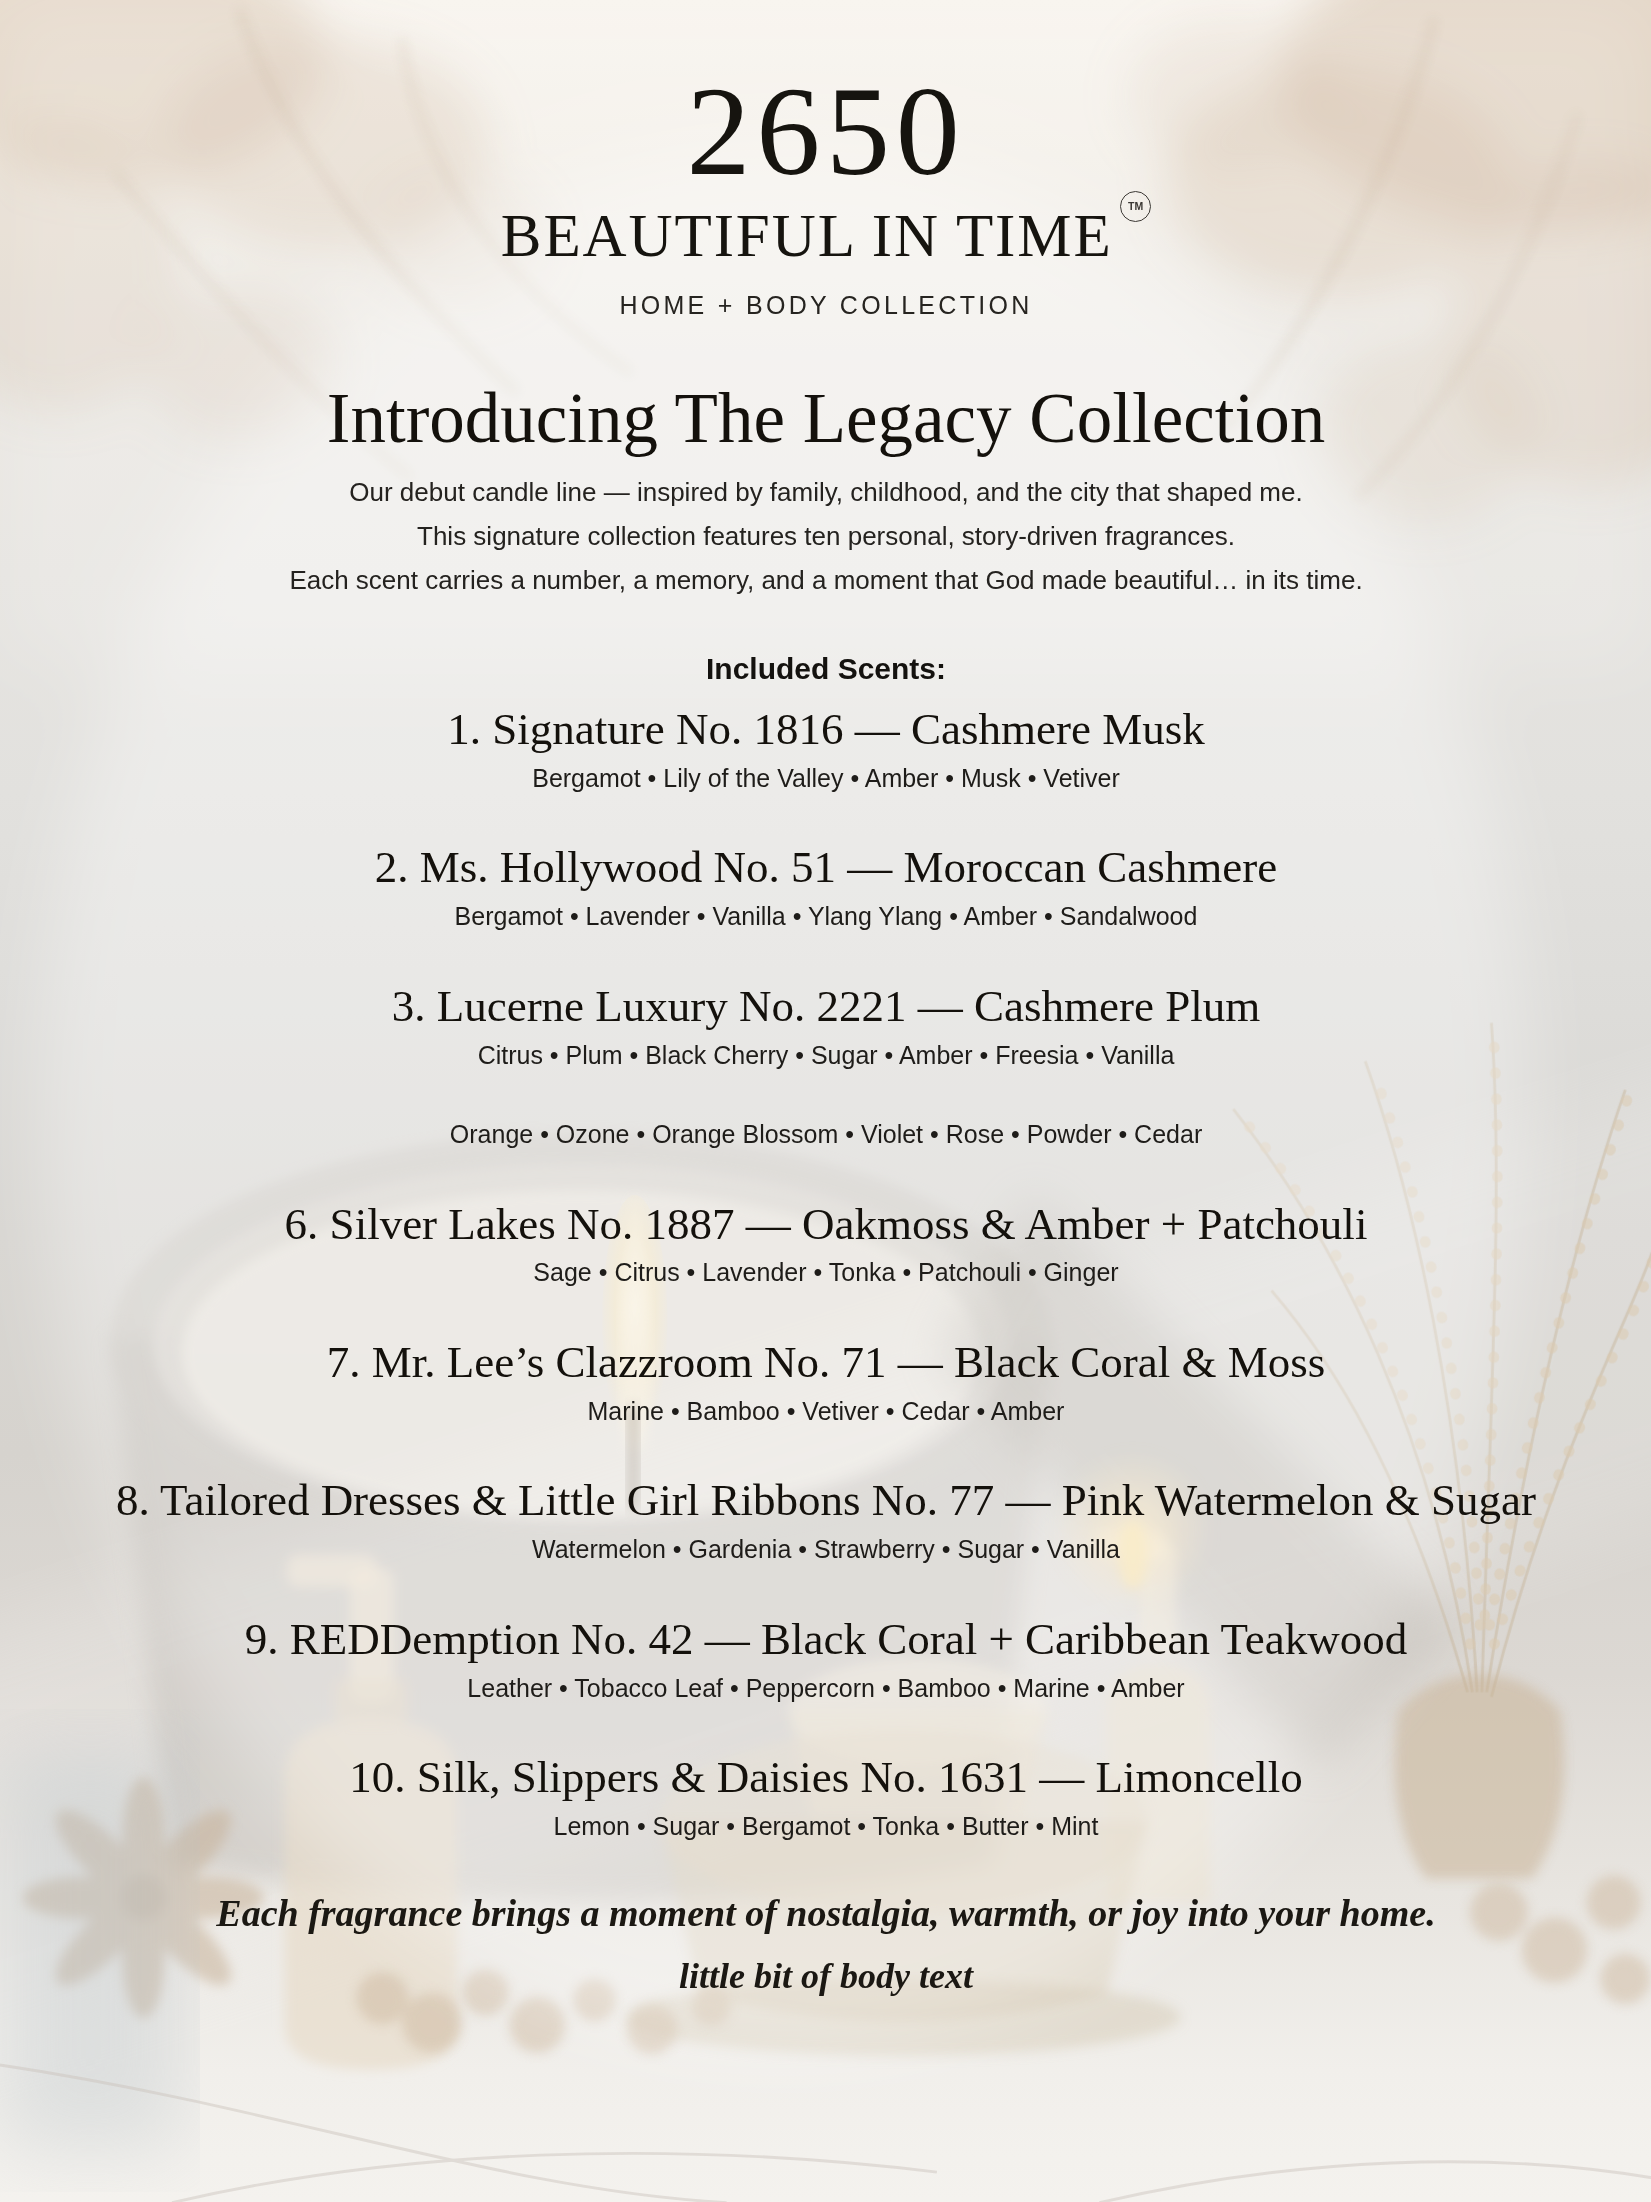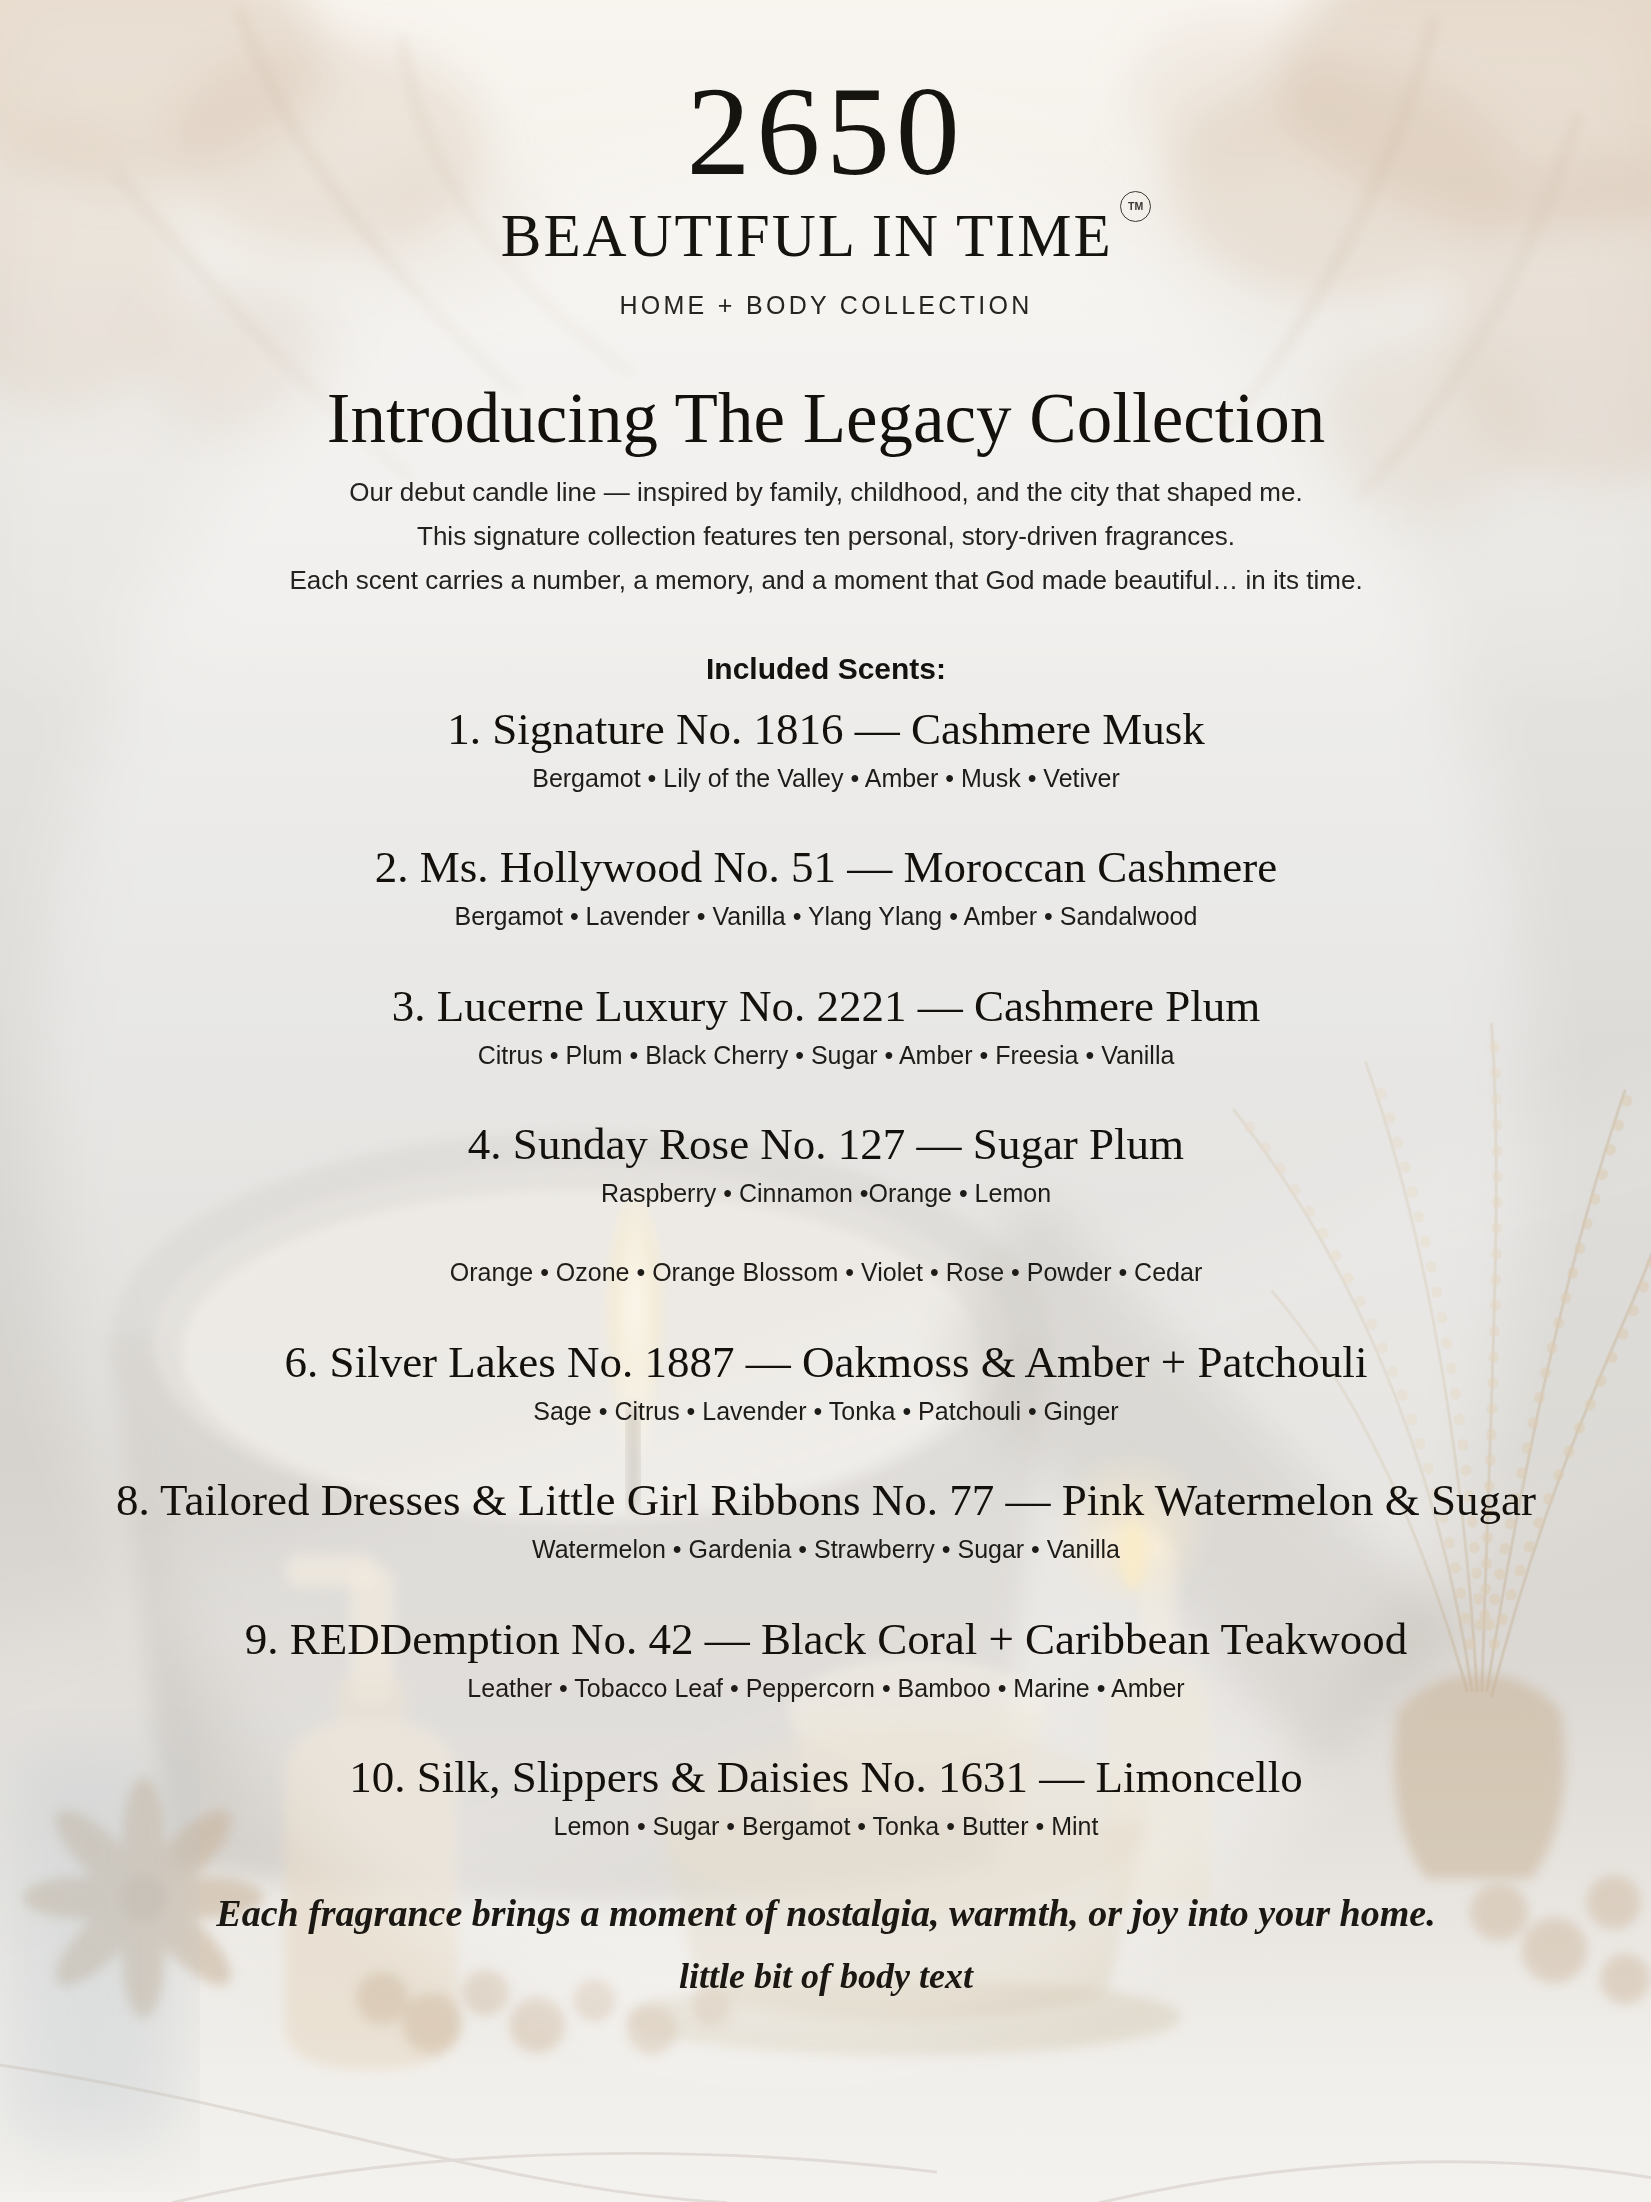--- a/index.html
+++ b/index.html
@@ -217,34 +217,34 @@
   <li>
     <div class="scent-title">2. Ms. Hollywood No. 51 — Moroccan Cashmere</div>
     <div class="scent-notes">Bergamot • Lavender • Vanilla • Ylang Ylang • Amber • Sandalwood</div>
   </li>
 
   <li>
     <div class="scent-title">3. Lucerne Luxury No. 2221 — Cashmere Plum</div>
     <div class="scent-notes">Citrus • Plum • Black Cherry • Sugar • Amber • Freesia • Vanilla</div>
   </li>
 
-  <li>
-    <div class="scent-title">4. Sunday Rose No. 127 — Sugar Plum</div>
-    <div class="scent-notes">Raspberry • Cinnamon •Orange • Lemon</div>
-  </li>
 
   <li>
     <div class="scent-notes">Orange • Ozone • Orange Blossom • Violet • Rose • Powder • Cedar</div>
   </li>
 
   <li>
     <div class="scent-title">6. Silver Lakes No. 1887 — Oakmoss &amp; Amber + Patchouli</div>
     <div class="scent-notes">Sage • Citrus • Lavender • Tonka • Patchouli • Ginger</div>
   </li>
 
+  <li>
+    <div class="scent-title">7. Mr. Lee’s Clazzroom No. 71 — Black Coral &amp; Moss</div>
+    <div class="scent-notes">Marine • Bamboo • Vetiver • Cedar • Amber</div>
+  </li>
 
   <li>
     <div class="scent-title">8. Tailored Dresses &amp; Little Girl Ribbons No. 77 — Pink Watermelon &amp; Sugar</div>
     <div class="scent-notes">Watermelon • Gardenia • Strawberry • Sugar • Vanilla</div>
   </li>
 
   <li>
     <div class="scent-title">9. REDDemption No. 42 — Black Coral + Caribbean Teakwood</div>
     <div class="scent-notes">Leather • Tobacco Leaf • Peppercorn • Bamboo • Marine • Amber</div>
   </li>

